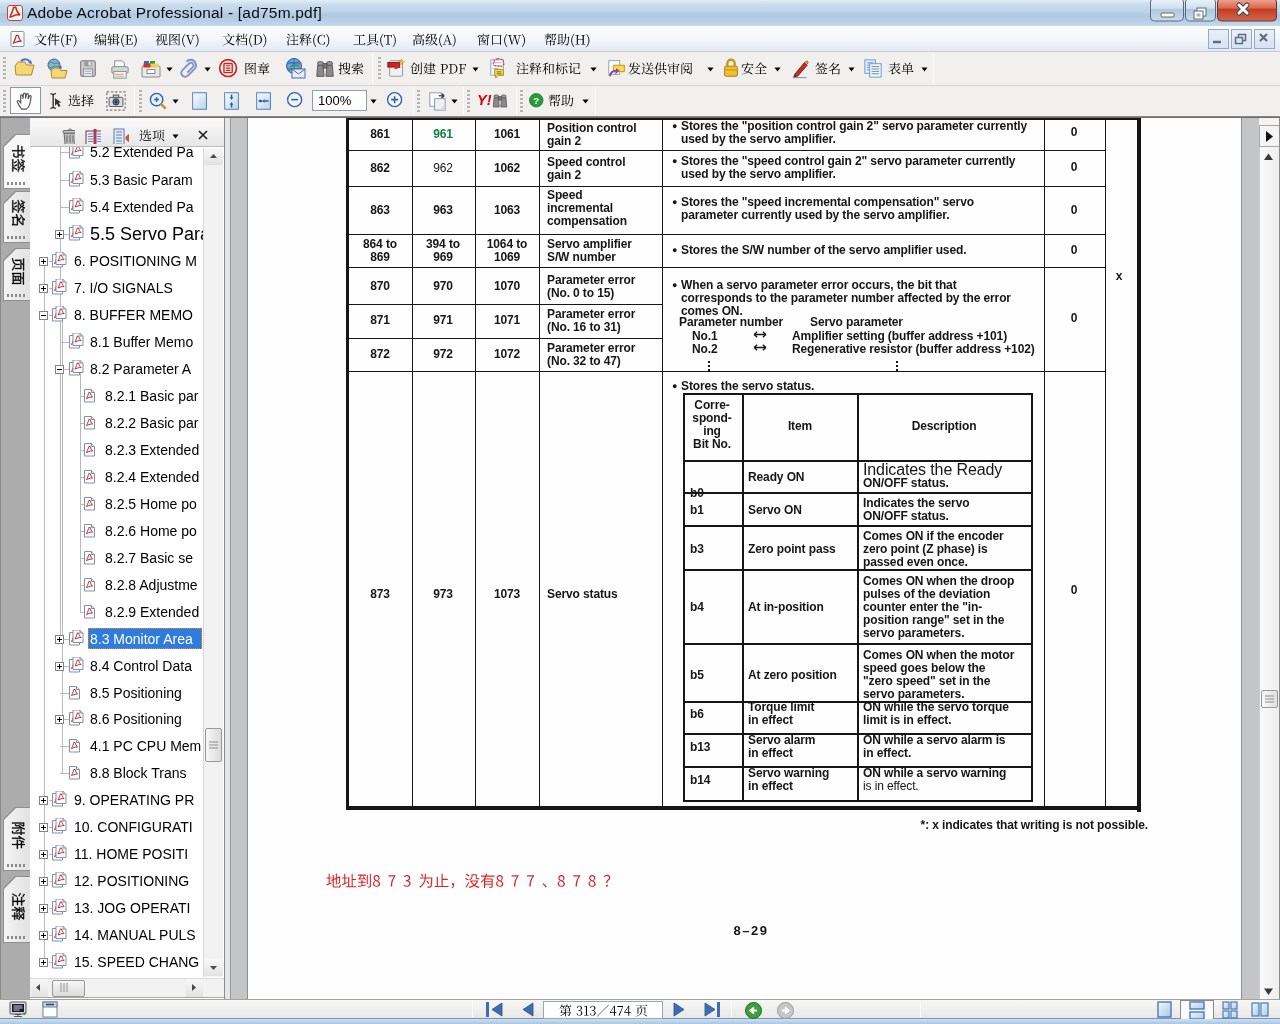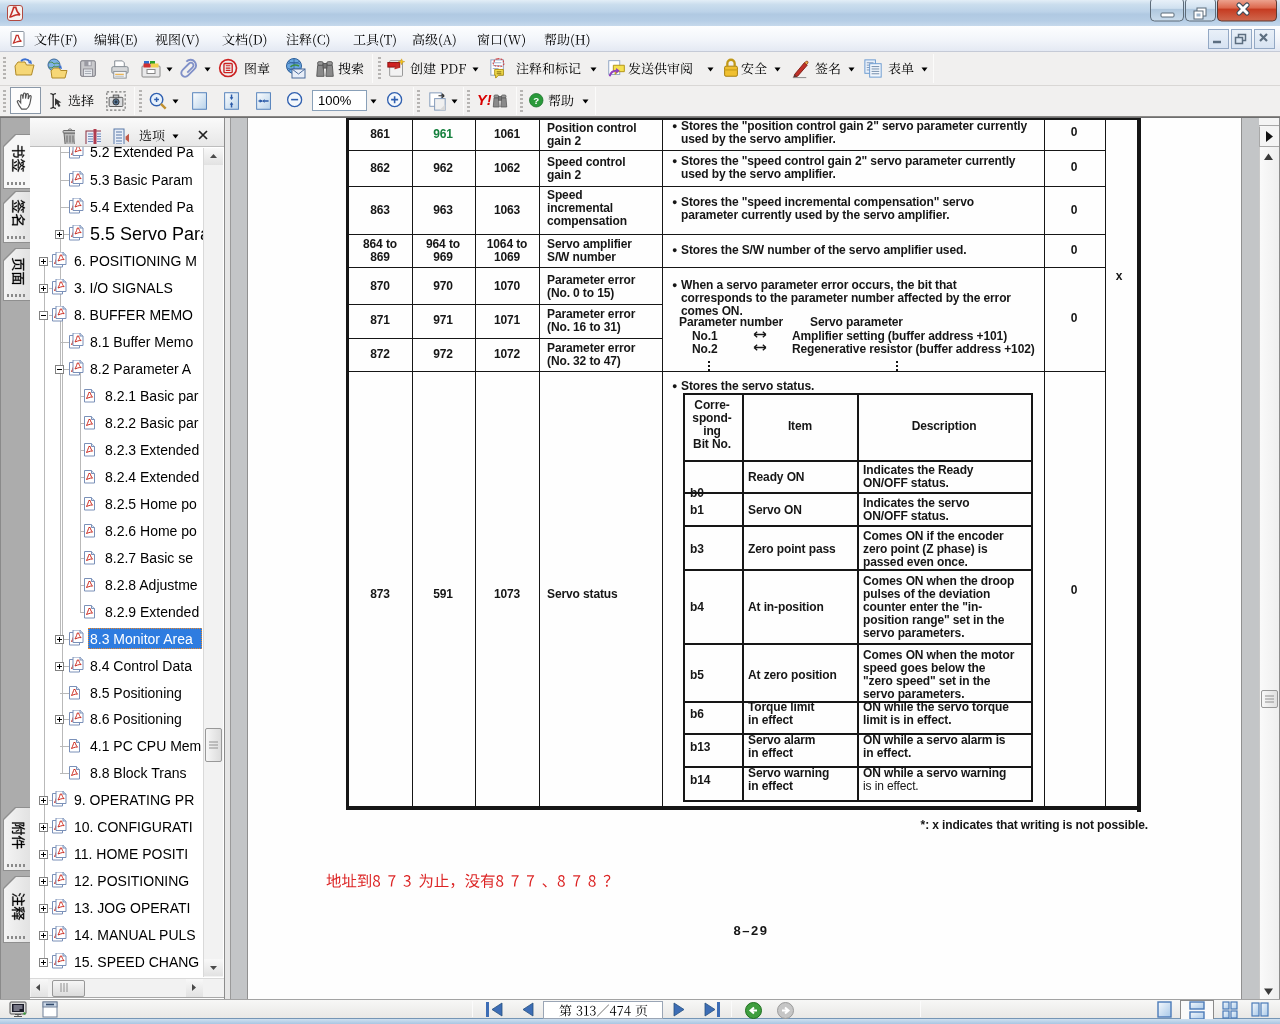--- a/index.html
+++ b/index.html
@@ -1,18 +1,19 @@
 <!DOCTYPE html>
 <html><head><meta charset="utf-8"><style>html,body{margin:0;padding:0}body{font-family:"Liberation Sans",sans-serif;width:1280px;height:1024px;overflow:hidden}#root{position:relative;width:1280px;height:1024px;overflow:hidden;background:#f1f0ef}div{box-sizing:border-box}</style></head><body>
 <div id="root">
     <div style="position:absolute;left:0;top:0;width:1280px;height:26px;background:linear-gradient(180deg,#e3eef7 0%,#cadded 18%,#bcd3e9 45%,#b0c9e2 55%,#b6cee6 80%,#c6d9ec 100%)"></div>
     <svg style="position:absolute;left:7px;top:5px;" width="16" height="16" viewBox="0 0 16 16">
       <rect x="0.5" y="0.5" width="15" height="15" rx="2.5" fill="#f7f3f0" stroke="#b04a42"></rect>
       <path d="M3 12c2-4.5 3.2-7.8 3.6-9.6h2.2c.5 2.6 1.9 5.8 4.2 7.6-1.8-.4-4.4-.2-6.3.7C5.5 11.5 4 12.3 3 12z" fill="none" stroke="#c22e26" stroke-width="1.6"></path>
     </svg>
+    <div style="position:absolute;left:27px;top:0;width:520px;height:26px;line-height:26px;font-size:15.5px;letter-spacing:0.2px;color:#0c0c0c">Adobe Acrobat Professional - [ad75m.pdf]</div>
     <svg style="position:absolute;left:1150px;top:0px;" width="127" height="22" viewBox="0 0 127 22">
       <defs>
         <linearGradient id="gb" x1="0" y1="0" x2="0" y2="1">
           <stop offset="0" stop-color="#eef5fb"></stop>
           <stop offset="0.45" stop-color="#cfe0ef"></stop>
           <stop offset="0.5" stop-color="#b0c8de"></stop>
           <stop offset="1" stop-color="#cadcec"></stop>
         </linearGradient>
         <linearGradient id="gr" x1="0" y1="0" x2="0" y2="1">
           <stop offset="0" stop-color="#f0b09e"></stop>
@@ -351,42 +352,42 @@
       <div style="position:absolute;left:101px;top:68px;width:756px;height:1px;background:#161616"></div>
       <div style="position:absolute;left:101px;top:116px;width:756px;height:1px;background:#161616"></div>
       <div style="position:absolute;left:101px;top:149px;width:756px;height:1px;background:#161616"></div>
       <div style="position:absolute;left:101px;top:253px;width:756px;height:1px;background:#161616"></div>
       <div style="position:absolute;left:101px;top:186px;width:313px;height:1px;background:#161616"></div>
       <div style="position:absolute;left:101px;top:220px;width:313px;height:1px;background:#161616"></div>
       <div style="position:absolute;left:132px;top:16px;transform:translate(-50%,-50%);white-space:nowrap;font-weight:bold;font-size:12px;letter-spacing:-0.12px;color:#161616">861</div>
       <div style="position:absolute;left:195px;top:16px;transform:translate(-50%,-50%);white-space:nowrap;font-weight:bold;font-size:12px;letter-spacing:-0.12px;color:#15803d">961</div>
       <div style="position:absolute;left:259px;top:16px;transform:translate(-50%,-50%);white-space:nowrap;font-weight:bold;font-size:12px;letter-spacing:-0.12px;color:#161616">1061</div>
       <div style="position:absolute;left:132px;top:50px;transform:translate(-50%,-50%);white-space:nowrap;font-weight:bold;font-size:12px;letter-spacing:-0.12px;color:#161616">862</div>
-      <div style="position:absolute;left:195px;top:50px;transform:translate(-50%,-50%);white-space:nowrap;font-weight:bold;font-size:12px;letter-spacing:-0.12px;color:#161616">962</div>
+      <div style="position:absolute;left:195px;top:50px;transform:translate(-50%,-50%);white-space:nowrap;font-weight:normal;font-size:12px;letter-spacing:-0.12px;color:#161616">962</div>
       <div style="position:absolute;left:259px;top:50px;transform:translate(-50%,-50%);white-space:nowrap;font-weight:bold;font-size:12px;letter-spacing:-0.12px;color:#161616">1062</div>
       <div style="position:absolute;left:132px;top:92px;transform:translate(-50%,-50%);white-space:nowrap;font-weight:bold;font-size:12px;letter-spacing:-0.12px;color:#161616">863</div>
       <div style="position:absolute;left:195px;top:92px;transform:translate(-50%,-50%);white-space:nowrap;font-weight:bold;font-size:12px;letter-spacing:-0.12px;color:#161616">963</div>
       <div style="position:absolute;left:259px;top:92px;transform:translate(-50%,-50%);white-space:nowrap;font-weight:bold;font-size:12px;letter-spacing:-0.12px;color:#161616">1063</div>
       <div style="position:absolute;left:132px;top:168px;transform:translate(-50%,-50%);white-space:nowrap;font-weight:bold;font-size:12px;letter-spacing:-0.12px;color:#161616">870</div>
       <div style="position:absolute;left:195px;top:168px;transform:translate(-50%,-50%);white-space:nowrap;font-weight:bold;font-size:12px;letter-spacing:-0.12px;color:#161616">970</div>
       <div style="position:absolute;left:259px;top:168px;transform:translate(-50%,-50%);white-space:nowrap;font-weight:bold;font-size:12px;letter-spacing:-0.12px;color:#161616">1070</div>
       <div style="position:absolute;left:132px;top:202px;transform:translate(-50%,-50%);white-space:nowrap;font-weight:bold;font-size:12px;letter-spacing:-0.12px;color:#161616">871</div>
       <div style="position:absolute;left:195px;top:202px;transform:translate(-50%,-50%);white-space:nowrap;font-weight:bold;font-size:12px;letter-spacing:-0.12px;color:#161616">971</div>
       <div style="position:absolute;left:259px;top:202px;transform:translate(-50%,-50%);white-space:nowrap;font-weight:bold;font-size:12px;letter-spacing:-0.12px;color:#161616">1071</div>
       <div style="position:absolute;left:132px;top:236px;transform:translate(-50%,-50%);white-space:nowrap;font-weight:bold;font-size:12px;letter-spacing:-0.12px;color:#161616">872</div>
       <div style="position:absolute;left:195px;top:236px;transform:translate(-50%,-50%);white-space:nowrap;font-weight:bold;font-size:12px;letter-spacing:-0.12px;color:#161616">972</div>
       <div style="position:absolute;left:259px;top:236px;transform:translate(-50%,-50%);white-space:nowrap;font-weight:bold;font-size:12px;letter-spacing:-0.12px;color:#161616">1072</div>
       <div style="position:absolute;left:132px;top:126px;transform:translate(-50%,-50%);white-space:nowrap;font-weight:bold;font-size:12px;letter-spacing:-0.12px;color:#161616">864 to</div>
       <div style="position:absolute;left:132px;top:139px;transform:translate(-50%,-50%);white-space:nowrap;font-weight:bold;font-size:12px;letter-spacing:-0.12px;color:#161616">869</div>
-      <div style="position:absolute;left:195px;top:126px;transform:translate(-50%,-50%);white-space:nowrap;font-weight:bold;font-size:12px;letter-spacing:-0.12px;color:#161616">964 to</div>
+      <div style="position:absolute;left:195px;top:126px;transform:translate(-50%,-50%);white-space:nowrap;font-weight:bold;font-size:12px;letter-spacing:-0.12px;color:#161616">394 to</div>
       <div style="position:absolute;left:195px;top:139px;transform:translate(-50%,-50%);white-space:nowrap;font-weight:bold;font-size:12px;letter-spacing:-0.12px;color:#161616">969</div>
       <div style="position:absolute;left:259px;top:126px;transform:translate(-50%,-50%);white-space:nowrap;font-weight:bold;font-size:12px;letter-spacing:-0.12px;color:#161616">1064 to</div>
       <div style="position:absolute;left:259px;top:139px;transform:translate(-50%,-50%);white-space:nowrap;font-weight:bold;font-size:12px;letter-spacing:-0.12px;color:#161616">1069</div>
       <div style="position:absolute;left:132px;top:476px;transform:translate(-50%,-50%);white-space:nowrap;font-weight:bold;font-size:12px;letter-spacing:-0.12px;color:#161616">873</div>
-      <div style="position:absolute;left:195px;top:476px;transform:translate(-50%,-50%);white-space:nowrap;font-weight:bold;font-size:12px;letter-spacing:-0.12px;color:#161616">591</div>
+      <div style="position:absolute;left:195px;top:476px;transform:translate(-50%,-50%);white-space:nowrap;font-weight:bold;font-size:12px;letter-spacing:-0.12px;color:#161616">973</div>
       <div style="position:absolute;left:259px;top:476px;transform:translate(-50%,-50%);white-space:nowrap;font-weight:bold;font-size:12px;letter-spacing:-0.12px;color:#161616">1073</div>
       <div style="position:absolute;left:299px;top:10px;transform:translate(0,-50%);white-space:nowrap;font-weight:bold;font-size:12px;letter-spacing:-0.12px;color:#161616">Position control</div>
       <div style="position:absolute;left:299px;top:23px;transform:translate(0,-50%);white-space:nowrap;font-weight:bold;font-size:12px;letter-spacing:-0.12px;color:#161616">gain 2</div>
       <div style="position:absolute;left:299px;top:44px;transform:translate(0,-50%);white-space:nowrap;font-weight:bold;font-size:12px;letter-spacing:-0.12px;color:#161616">Speed control</div>
       <div style="position:absolute;left:299px;top:57px;transform:translate(0,-50%);white-space:nowrap;font-weight:bold;font-size:12px;letter-spacing:-0.12px;color:#161616">gain 2</div>
       <div style="position:absolute;left:299px;top:77px;transform:translate(0,-50%);white-space:nowrap;font-weight:bold;font-size:12px;letter-spacing:-0.12px;color:#161616">Speed</div>
       <div style="position:absolute;left:299px;top:90px;transform:translate(0,-50%);white-space:nowrap;font-weight:bold;font-size:12px;letter-spacing:-0.12px;color:#161616">incremental</div>
       <div style="position:absolute;left:299px;top:103px;transform:translate(0,-50%);white-space:nowrap;font-weight:bold;font-size:12px;letter-spacing:-0.12px;color:#161616">compensation</div>
       <div style="position:absolute;left:299px;top:126px;transform:translate(0,-50%);white-space:nowrap;font-weight:bold;font-size:12px;letter-spacing:-0.12px;color:#161616">Servo amplifier</div>
       <div style="position:absolute;left:299px;top:139px;transform:translate(0,-50%);white-space:nowrap;font-weight:bold;font-size:12px;letter-spacing:-0.12px;color:#161616">S/W number</div>
@@ -454,21 +455,21 @@
       <div style="position:absolute;left:435px;top:648px;width:350px;height:2px;background:#161616"></div>
       <div style="position:absolute;left:435px;top:682px;width:350px;height:2px;background:#161616"></div>
       <div style="position:absolute;left:464px;top:287px;transform:translate(-50%,-50%);white-space:nowrap;font-weight:bold;font-size:12px;letter-spacing:-0.12px;color:#161616">Corre-</div>
       <div style="position:absolute;left:464px;top:300px;transform:translate(-50%,-50%);white-space:nowrap;font-weight:bold;font-size:12px;letter-spacing:-0.12px;color:#161616">spond-</div>
       <div style="position:absolute;left:464px;top:313px;transform:translate(-50%,-50%);white-space:nowrap;font-weight:bold;font-size:12px;letter-spacing:-0.12px;color:#161616">ing</div>
       <div style="position:absolute;left:464px;top:326px;transform:translate(-50%,-50%);white-space:nowrap;font-weight:bold;font-size:12px;letter-spacing:-0.12px;color:#161616">Bit No.</div>
       <div style="position:absolute;left:552px;top:308px;transform:translate(-50%,-50%);white-space:nowrap;font-weight:bold;font-size:12px;letter-spacing:-0.12px;color:#161616">Item</div>
       <div style="position:absolute;left:696px;top:308px;transform:translate(-50%,-50%);white-space:nowrap;font-weight:bold;font-size:12px;letter-spacing:-0.12px;color:#161616">Description</div>
       <div style="position:absolute;left:442px;top:375px;transform:translate(0,-50%);white-space:nowrap;font-weight:bold;font-size:12px;letter-spacing:-0.12px;color:#161616">b0</div>
       <div style="position:absolute;left:500px;top:358.5px;transform:translate(0,-50%);white-space:nowrap;font-weight:bold;font-size:12px;letter-spacing:-0.12px;color:#161616">Ready ON</div>
-      <div style="position:absolute;left:615px;top:352px;transform:translate(0,-50%);white-space:nowrap;font-weight:bold;font-size:12px;letter-spacing:-0.12px;color:#161616">Indicates the Ready</div>
+      <div style="position:absolute;left:615px;top:352px;transform:translate(0,-50%);white-space:nowrap;font-weight:normal;font-size:16px;letter-spacing:-0.12px;color:#161616">Indicates the Ready</div>
       <div style="position:absolute;left:615px;top:365px;transform:translate(0,-50%);white-space:nowrap;font-weight:bold;font-size:12px;letter-spacing:-0.12px;color:#161616">ON/OFF status.</div>
       <div style="position:absolute;left:442px;top:391.5px;transform:translate(0,-50%);white-space:nowrap;font-weight:bold;font-size:12px;letter-spacing:-0.12px;color:#161616">b1</div>
       <div style="position:absolute;left:500px;top:391.5px;transform:translate(0,-50%);white-space:nowrap;font-weight:bold;font-size:12px;letter-spacing:-0.12px;color:#161616">Servo ON</div>
       <div style="position:absolute;left:615px;top:385px;transform:translate(0,-50%);white-space:nowrap;font-weight:bold;font-size:12px;letter-spacing:-0.12px;color:#161616">Indicates the servo</div>
       <div style="position:absolute;left:615px;top:398px;transform:translate(0,-50%);white-space:nowrap;font-weight:bold;font-size:12px;letter-spacing:-0.12px;color:#161616">ON/OFF status.</div>
       <div style="position:absolute;left:442px;top:431.0px;transform:translate(0,-50%);white-space:nowrap;font-weight:bold;font-size:12px;letter-spacing:-0.12px;color:#161616">b3</div>
       <div style="position:absolute;left:500px;top:431.0px;transform:translate(0,-50%);white-space:nowrap;font-weight:bold;font-size:12px;letter-spacing:-0.12px;color:#161616">Zero point pass</div>
       <div style="position:absolute;left:615px;top:418px;transform:translate(0,-50%);white-space:nowrap;font-weight:bold;font-size:12px;letter-spacing:-0.12px;color:#161616">Comes ON if the encoder</div>
       <div style="position:absolute;left:615px;top:431px;transform:translate(0,-50%);white-space:nowrap;font-weight:bold;font-size:12px;letter-spacing:-0.12px;color:#161616">zero point (Z phase) is</div>
       <div style="position:absolute;left:615px;top:444px;transform:translate(0,-50%);white-space:nowrap;font-weight:bold;font-size:12px;letter-spacing:-0.12px;color:#161616">passed even once.</div>
@@ -634,21 +635,21 @@
           <path d="M0.5 0.5h7l3 3v9.5h-10z" fill="#fff" stroke="#7a90b8"></path>
           <path d="M7.5 0.5v3h3" fill="#dce6f2" stroke="#7a90b8"></path>
           <path d="M2.5 9.5c1.3-2.6 2-4.6 2.3-6h1.4c.3 1.7 1.2 3.6 2.4 4.6-1.1-.2-2.6 0-3.7.5-.9.4-1.7.7-2.4.9z" fill="none" stroke="#cc2b20" stroke-width="1"></path>
         </g>
         <g transform="translate(3.5,-0.5)">
           <path d="M0.5 0.5h7l3 3v9.5h-10z" fill="#fff" stroke="#7a90b8"></path>
           <path d="M7.5 0.5v3h3" fill="#dce6f2" stroke="#7a90b8"></path>
           <path d="M2.5 9.5c1.3-2.6 2-4.6 2.3-6h1.4c.3 1.7 1.2 3.6 2.4 4.6-1.1-.2-2.6 0-3.7.5-.9.4-1.7.7-2.4.9z" fill="none" stroke="#cc2b20" stroke-width="1"></path>
         </g>
       </svg>
-      <div style="position:absolute;left:44px;top:160px;width:130px;height:20px;line-height:20px;font-size:14px;white-space:nowrap;overflow:hidden;color:#000">3. I/O SIGNALS</div>
+      <div style="position:absolute;left:44px;top:160px;width:130px;height:20px;line-height:20px;font-size:14px;white-space:nowrap;overflow:hidden;color:#000">7. I/O SIGNALS</div>
       <div style="position:absolute;left:19px;top:197px;width:3px;height:1px;background:#b9b9b9"></div>
       <svg style="position:absolute;left:9px;top:193px;" width="9" height="9" viewBox="0 0 9 9">
         <rect x="0.5" y="0.5" width="8" height="8" fill="#fff" stroke="#828282"></rect>
         <path d="M2 4.5h5" stroke="#000"></path>
       </svg>
       <svg style="position:absolute;left:22px;top:188px;" width="15" height="17" viewBox="0 0 15 17">
         <g transform="translate(0,2)">
           <path d="M0.5 0.5h7l3 3v9.5h-10z" fill="#fff" stroke="#7a90b8"></path>
           <path d="M7.5 0.5v3h3" fill="#dce6f2" stroke="#7a90b8"></path>
           <path d="M2.5 9.5c1.3-2.6 2-4.6 2.3-6h1.4c.3 1.7 1.2 3.6 2.4 4.6-1.1-.2-2.6 0-3.7.5-.9.4-1.7.7-2.4.9z" fill="none" stroke="#cc2b20" stroke-width="1"></path>

